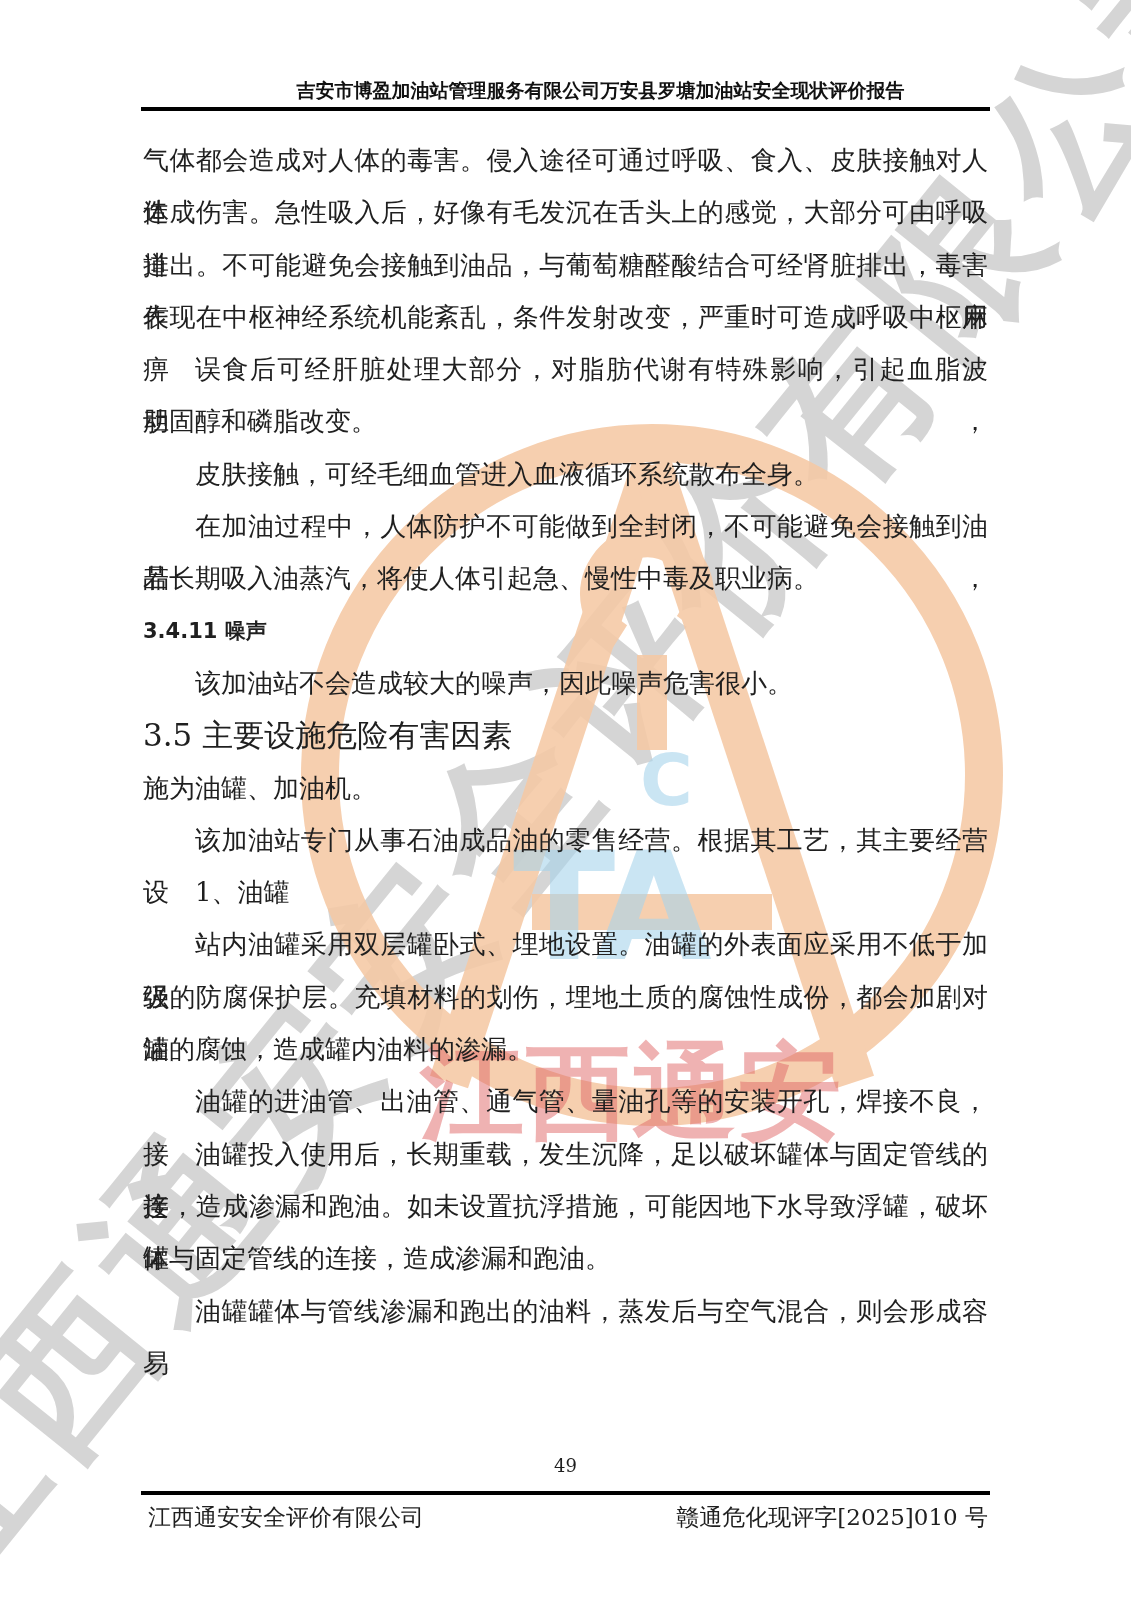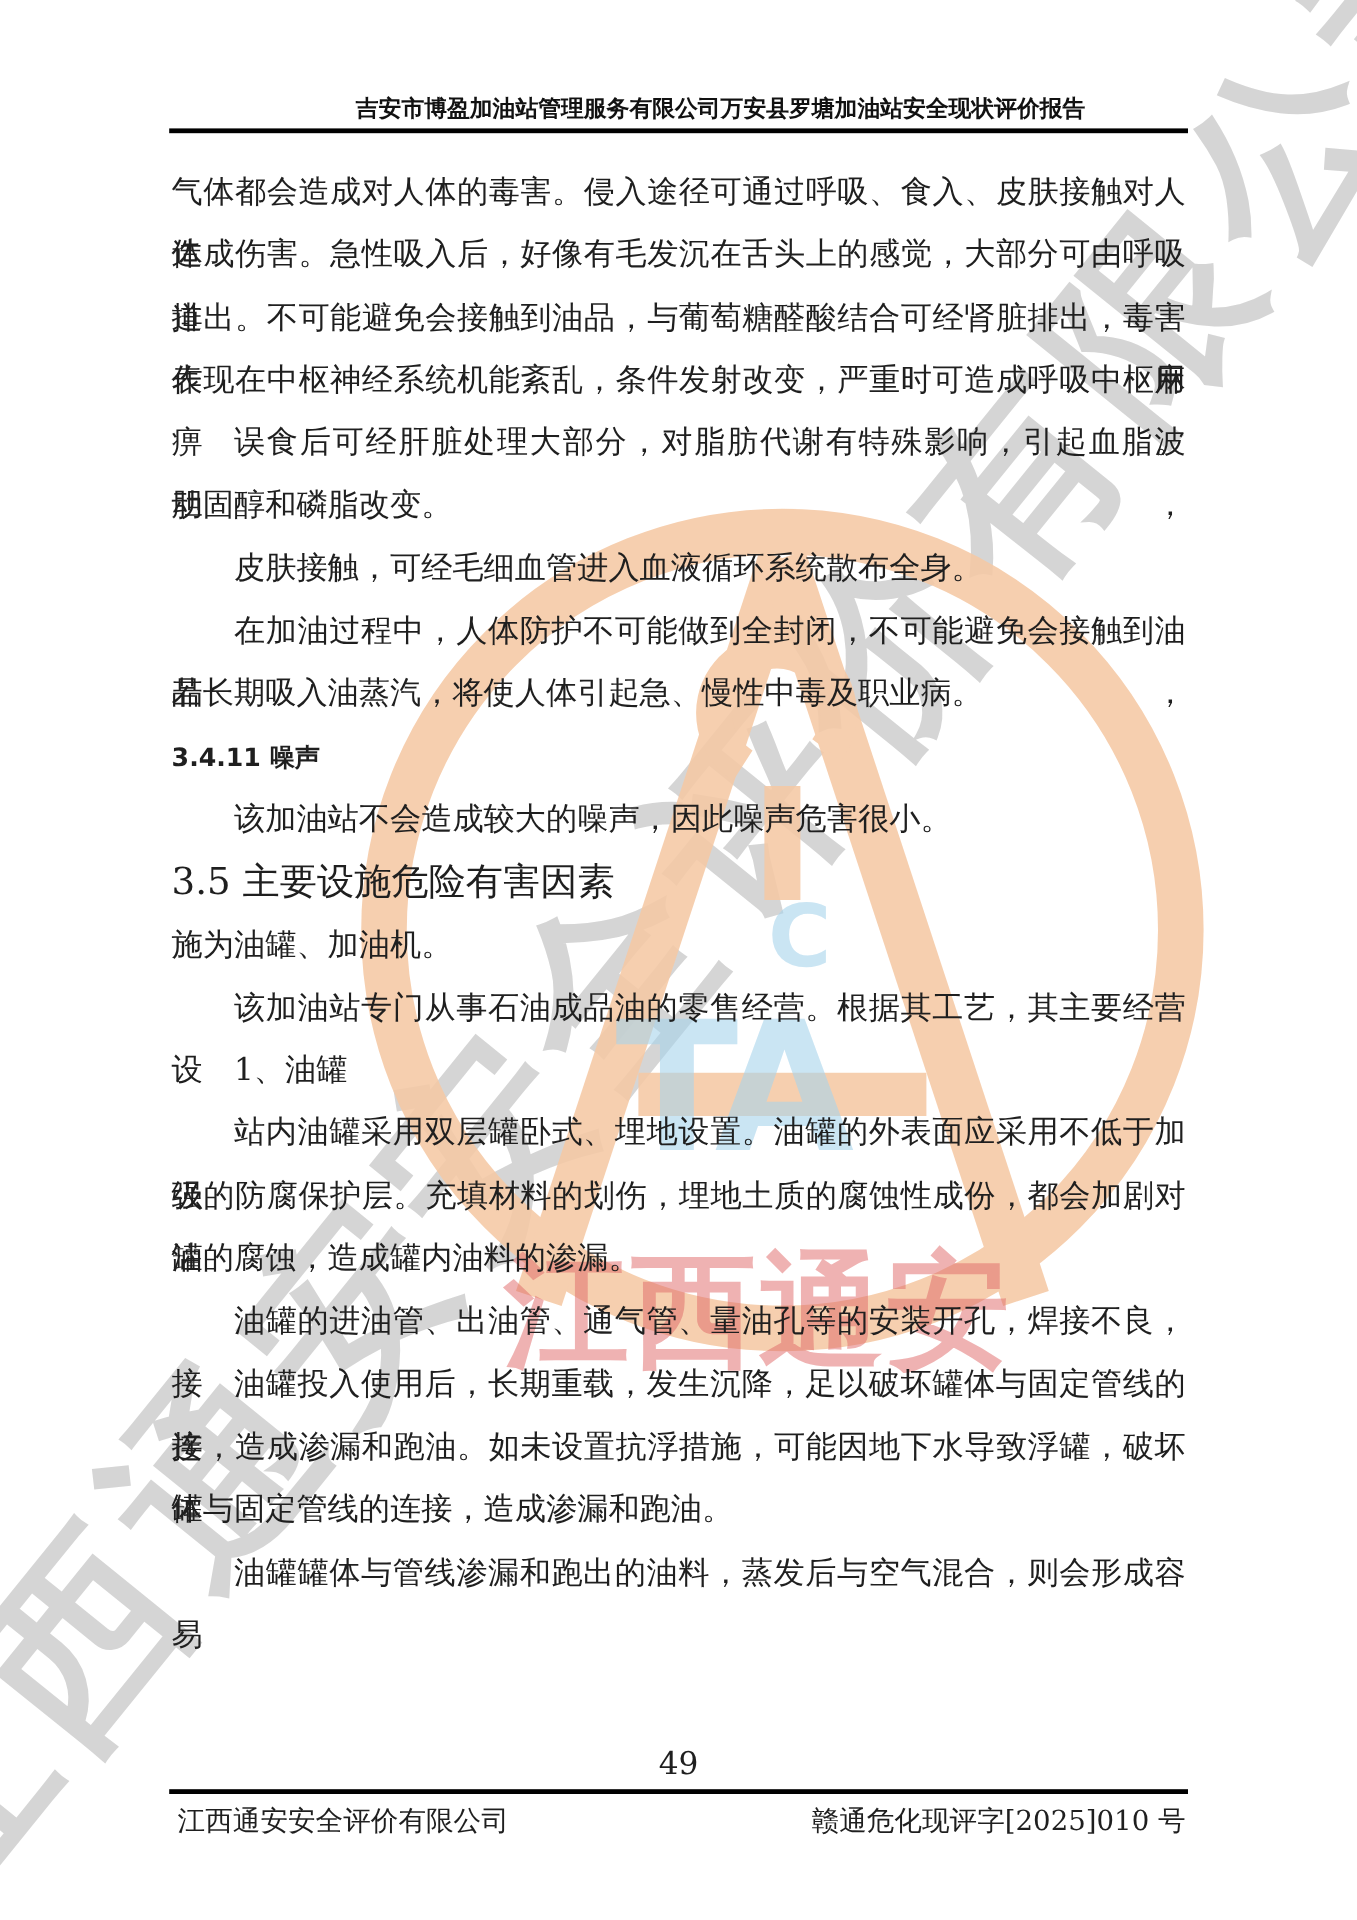--- a/index.html
+++ b/index.html
@@ -44,21 +44,21 @@
   }
   .header-rule{position:absolute;left:141px;top:107px;width:849px;height:4px;background:#000;z-index:10;}
   
   .body-text{position:absolute;left:143px;top:134px;width:845px;z-index:10;}
   .line{height:52.3px;line-height:52.3px;font-size:26px;white-space:nowrap;}
   .line.full{white-space:normal;text-align:justify;text-align-last:justify;}
   .line.indent{text-indent:52px;}
   .line.h3{font-family:"DejaVu Sans","Liberation Sans",sans-serif;font-weight:bold;font-size:21px;}
   .line.h2{font-family:"DejaVu Serif","Liberation Serif",serif;font-weight:normal;font-size:31px;}
   
-  .footer-page{position:absolute;left:0;top:1455px;width:100%;text-align:center;font-size:26px;z-index:10;}
+  .footer-page{position:absolute;left:0;top:1455px;width:100%;text-align:center;font-size:18px;z-index:10;}
   .footer-rule{position:absolute;left:141px;top:1491px;width:849px;height:4px;background:#000;z-index:10;}
   .footer-left{position:absolute;left:148px;top:1502px;font-size:23px;z-index:10;}
   .footer-right{position:absolute;right:143px;top:1502px;font-size:23px;z-index:10;}
 </style>
 </head>
 <body>
 
 <div class="page">
 
   <div class="wm wm-diagonal">江西通安安全评价有限公司</div>

